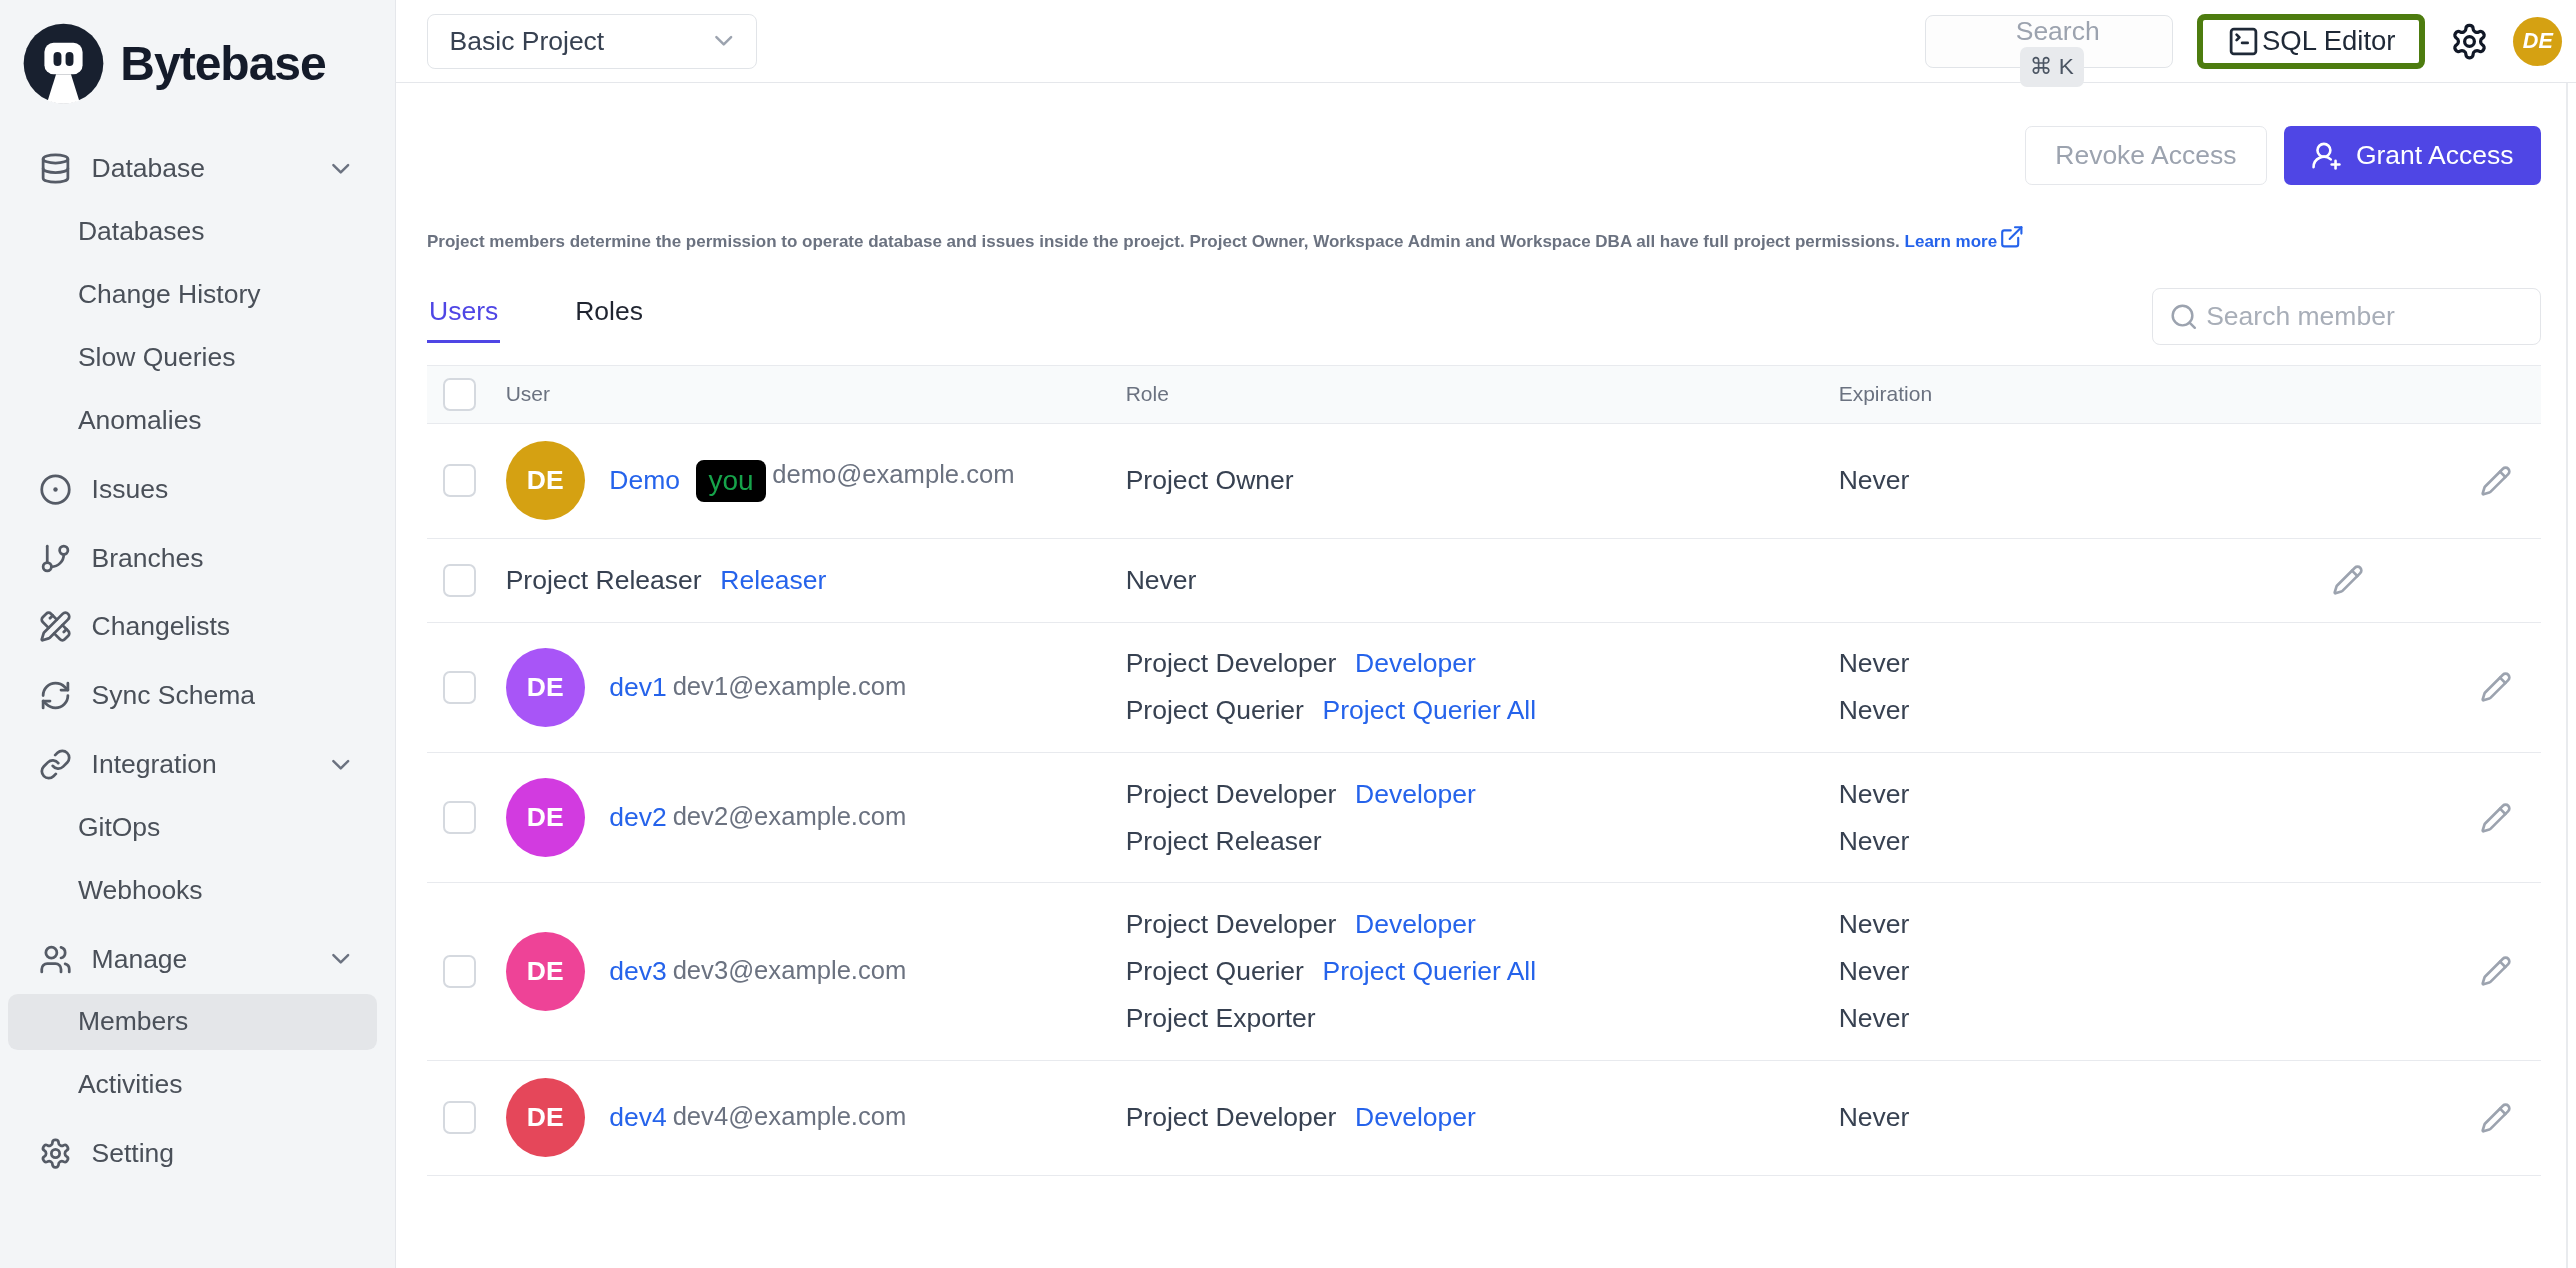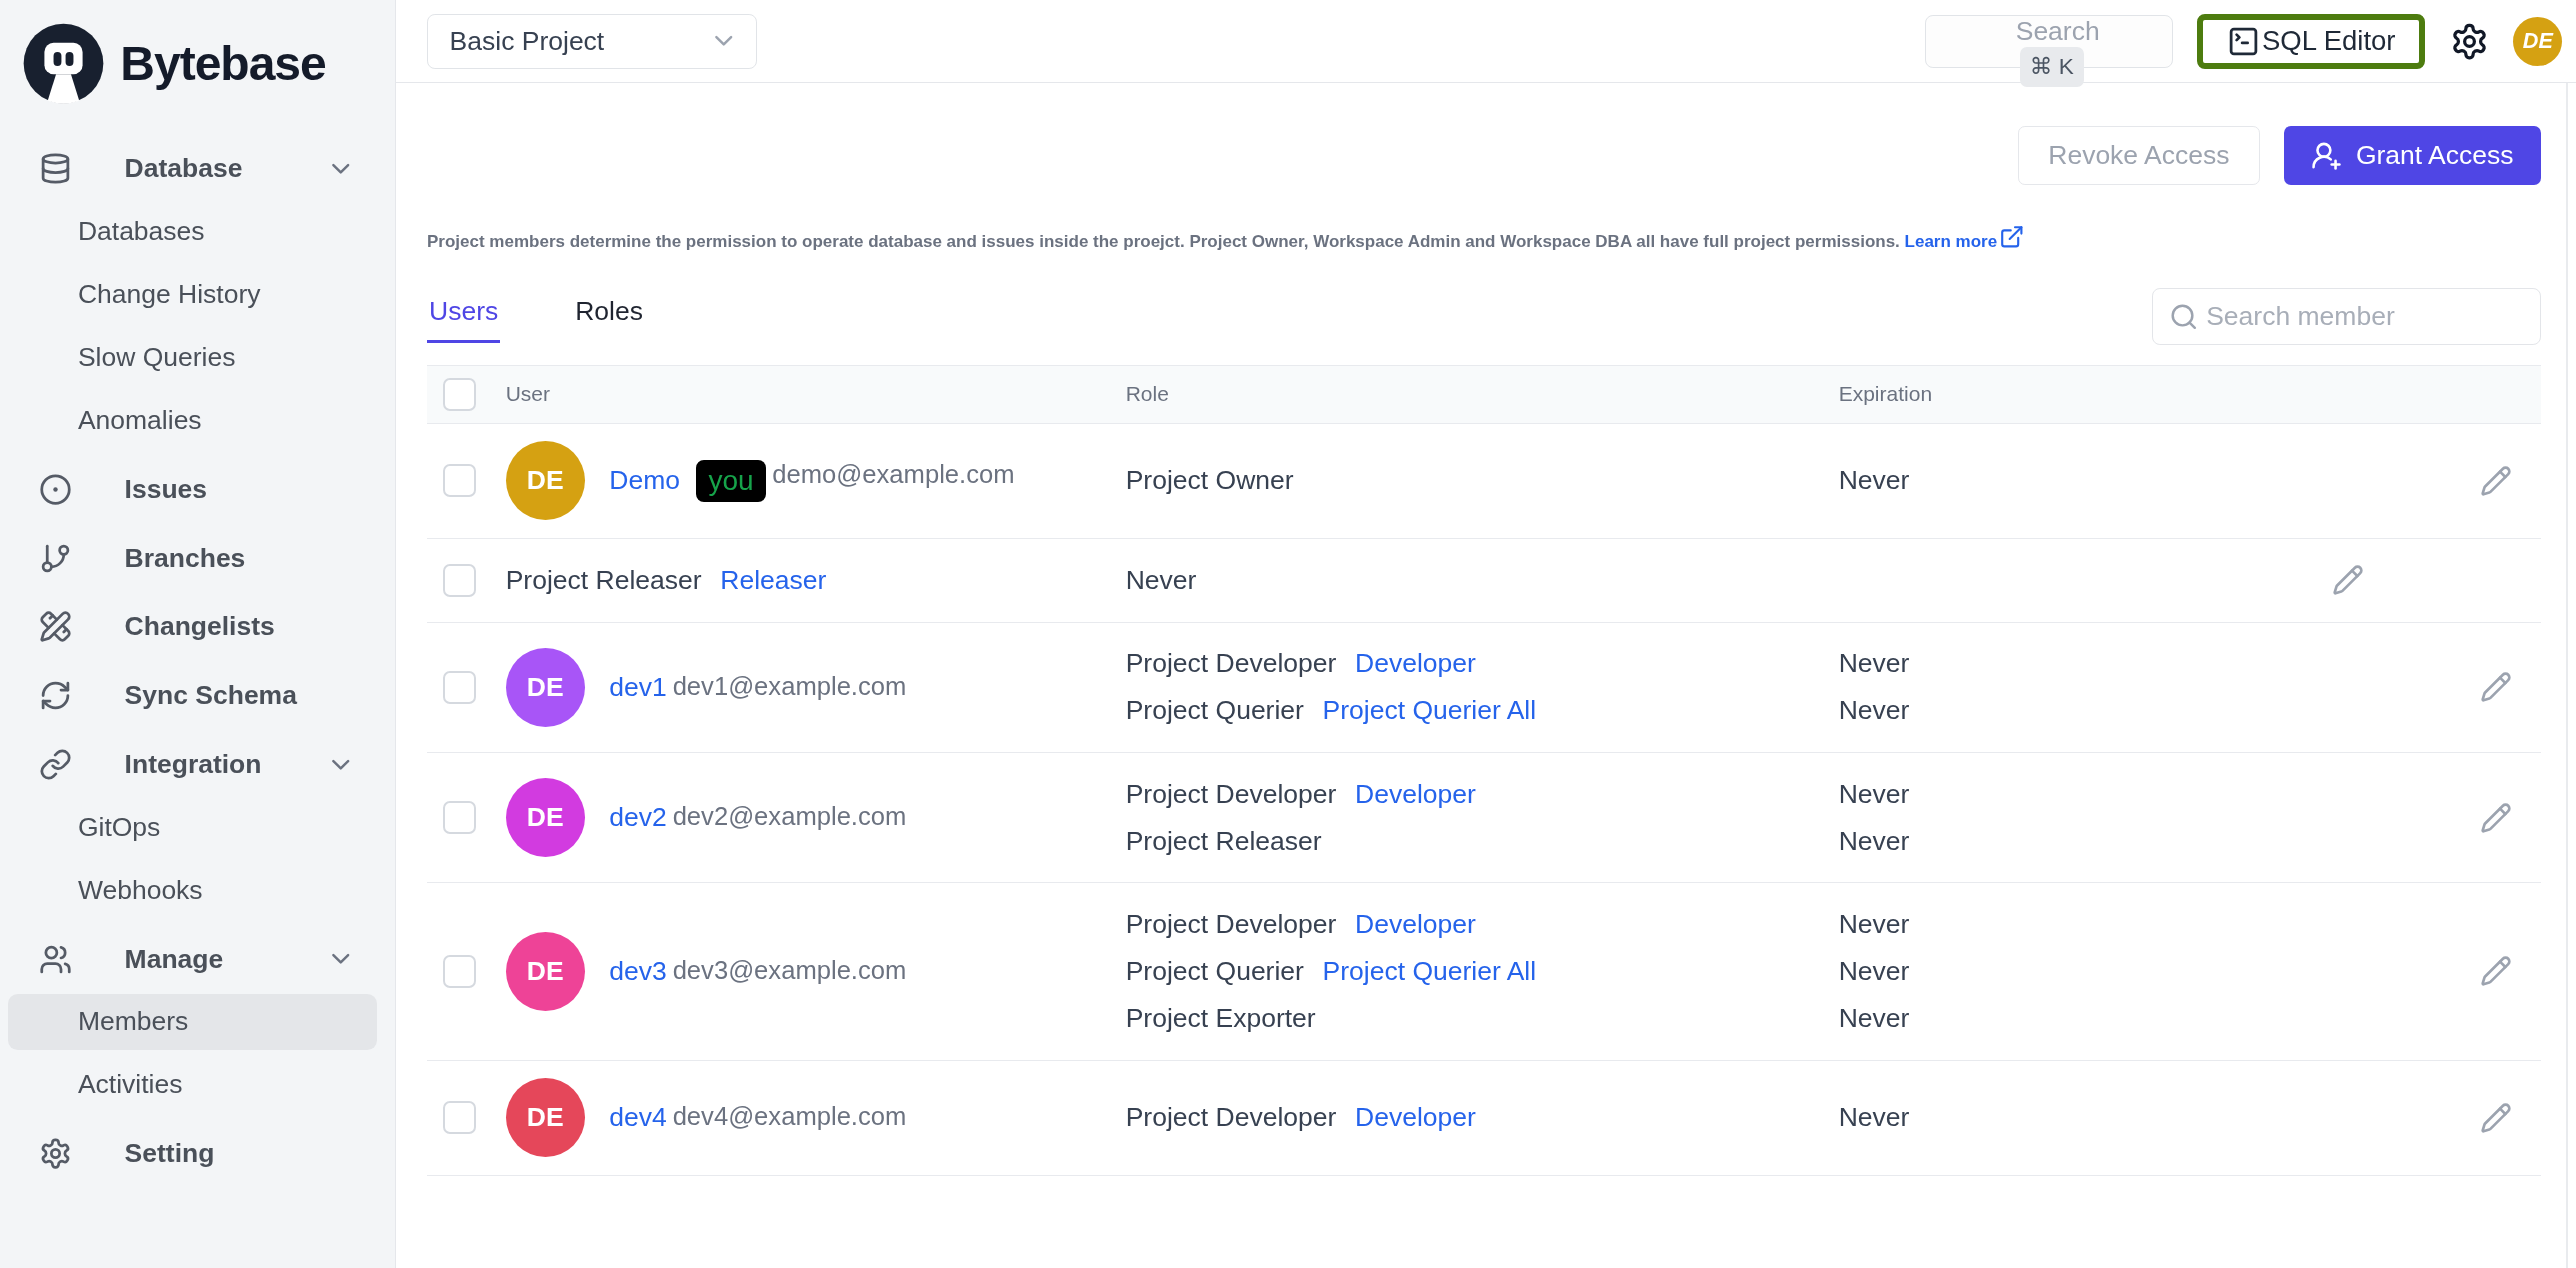--- a/index.html
+++ b/index.html
@@ -23,21 +23,21 @@
   .brand-name { font-size: 48px; font-weight: bold; color: #141b2a; letter-spacing: -1px; }
   .nav { padding: 3.9px 0; }
   .nav-item {
     display: flex; align-items: center;
     height: 56px; margin: 6.9px 17.7px 0 7.9px;
     border-radius: 9.8px;
     padding-left: 31px;
     font-size: 26.5px; color: #4a5059;
     cursor: pointer; position: relative;
   }
-  .nav-item.top { font-weight: 700; gap: 33px; }
+  .nav-item.top { font-weight: 400; }
   .nav-item.top.gap { margin-top: 12.8px; }
   .nav-item.sub { padding-left: 70px; font-weight: 400; }
   .nav-item.selected { background: #e4e6e9; }
   .nav-icon { width: 33px; height: 33px; margin-right: 19.7px; color: #555b66; }
   .nav-icon svg { width: 33px; height: 33px; }
   .nav-chevron { position: absolute; right: 21.6px; color: #6b7280; }
   .nav-chevron svg { width: 29.5px; height: 29.5px; }
 
   
   .main { flex: 1; display: flex; flex-direction: column; position: relative; }
@@ -93,21 +93,21 @@
   .btn-revoke {
     height: 59px; padding: 0 29.5px;
     border: 1px solid #e5e7eb; border-radius: 6.9px;
     background: #fff; font-size: 26.5px; color: #9ca3af;
     display: flex; align-items: center; cursor: pointer;
   }
   .btn-grant {
     height: 59px; padding: 0 27.5px;
     border: none; border-radius: 6.9px;
     font-size: 26.5px; color: #fff;
-    display: flex; align-items: center; gap: 13.8px; cursor: pointer; margin-left: 7px;
+    display: flex; align-items: center; gap: 13.8px; cursor: pointer;
   }
   .btn-grant svg { width: 31px; height: 31px; }
 
   .desc { margin-top: 39px; font-size: 17px; line-height: 33px; color: #6b7280; max-width: 2094px; font-weight: bold; }
   .learn-more { color: #2563eb; text-decoration: none; cursor: pointer; white-space: nowrap; }
   .ext-icon { display: inline-block; vertical-align: -2.9px; margin-left: 2px; }
   .ext-icon svg { width: 25.6px; height: 25.6px; display: inline; }
 
   .tabs-row { margin-top: 27.5px; display: flex; align-items: center; justify-content: space-between; }
   .tabs { display: flex; gap: 73px; }

